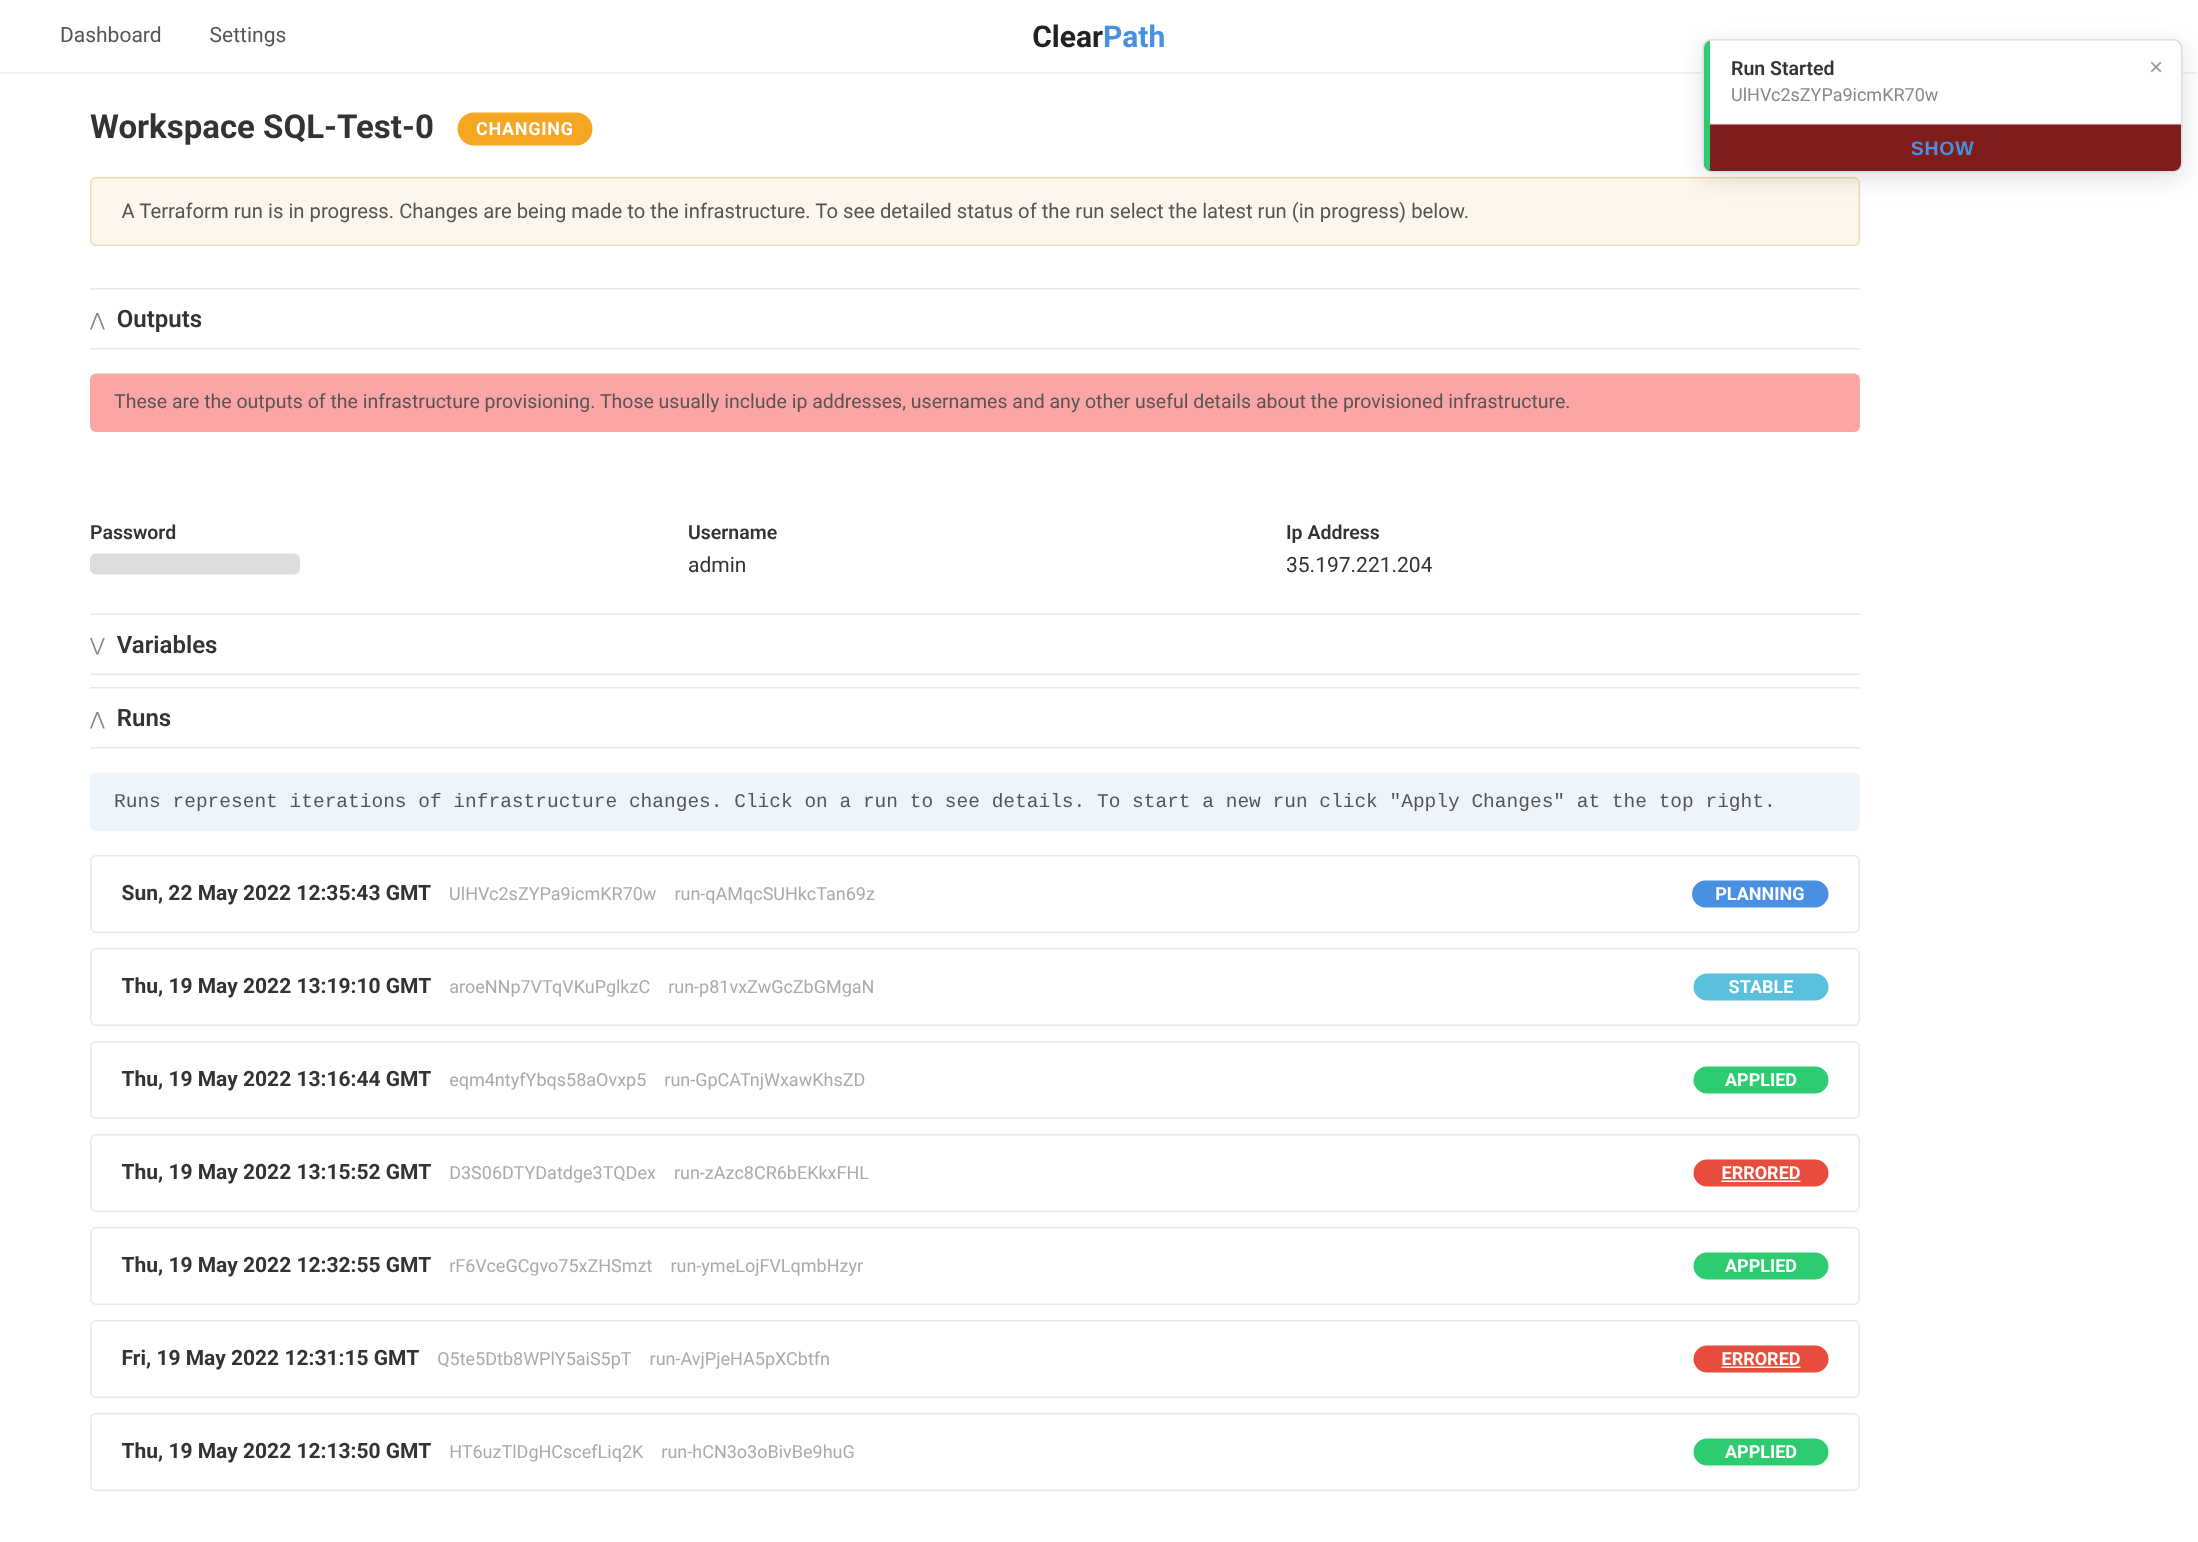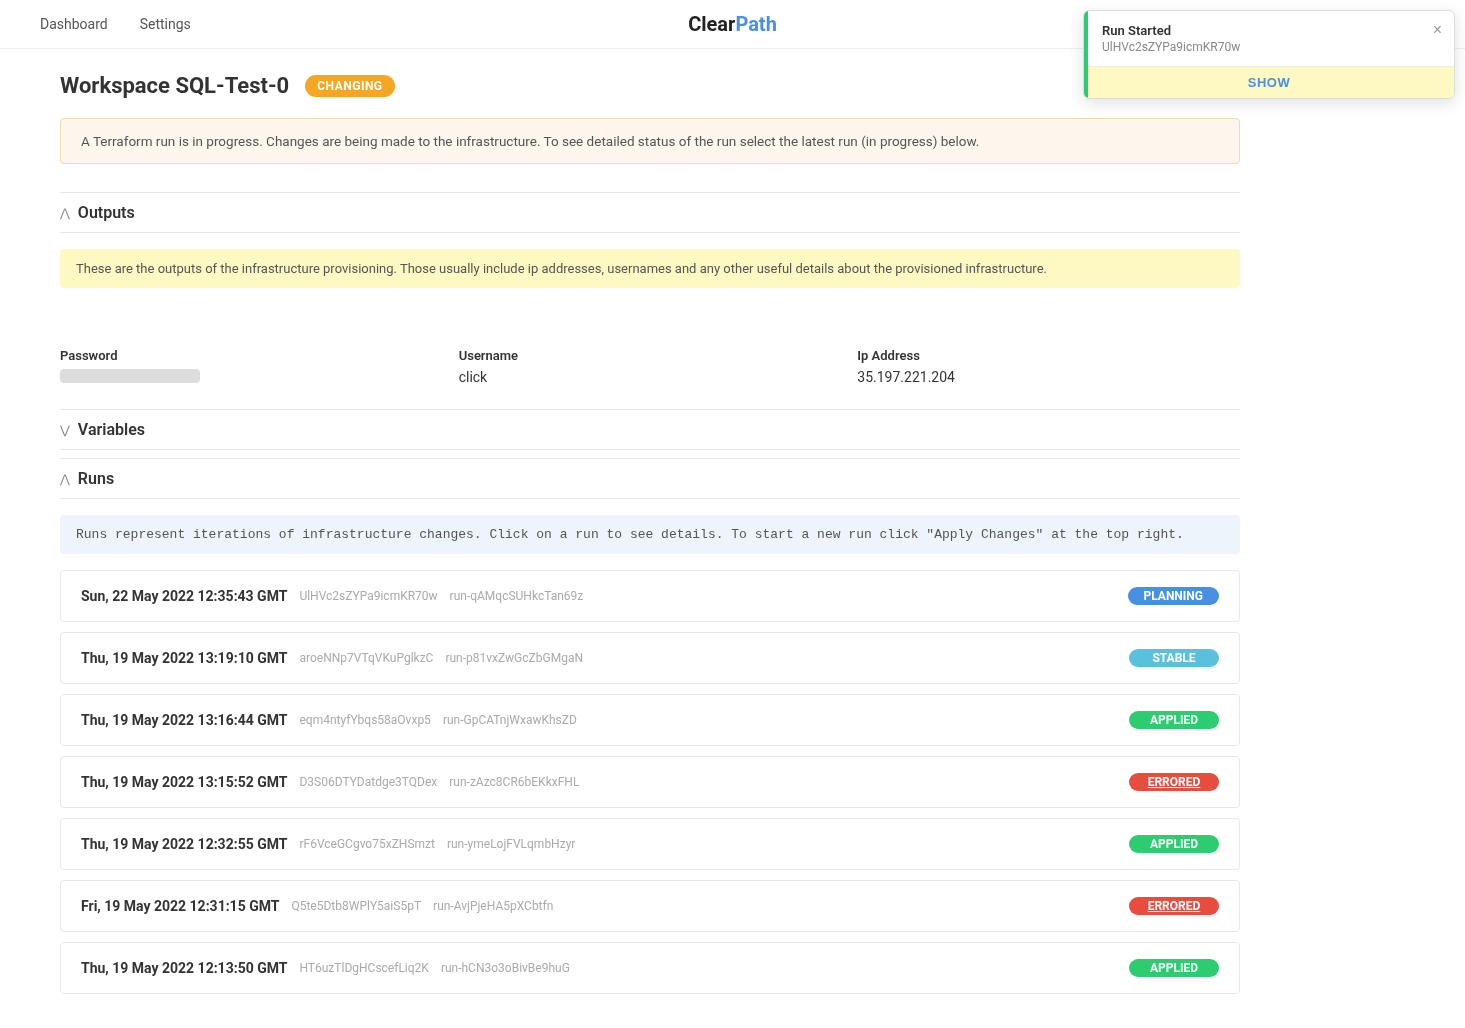--- a/index.html
+++ b/index.html
@@ -29,27 +29,27 @@
       font-size: 20px;
       font-weight: 700;
       color: #222;
     }
     .navbar-logo span.clear { color: #222; }
     .navbar-logo span.path { color: #4a90e2; }
 
     
     .toast {
       position: fixed;
-      top: 10px;
+      top: 26px;
       right: 10px;
       background: #fff;
       border: 1px solid #ddd;
       border-radius: 6px;
       box-shadow: 0 4px 16px rgba(0,0,0,0.12);
-      width: 372px;
+      width: 320px;
       z-index: 999;
       overflow: hidden;
       margin-left: 16px;
     }
     .toast-green-bar {
       width: 4px;
       background: #2ecc71;
       position: absolute;
       top: 0; left: 0; bottom: 0;
     }
@@ -73,21 +73,21 @@
       cursor: pointer;
       font-size: 16px;
       color: #999;
       background: none;
       border: none;
     }
     .toast-show-btn {
       display: block;
       width: 100%;
       padding: 8px;
-      background: #fef9c3;
+      background: #7f1d1d;
       border: none;
       border-top: 1px solid #eee;
       color: #4a90e2;
       font-size: 13px;
       font-weight: 600;
       cursor: pointer;
       text-align: center;
       letter-spacing: 0.5px;
     }
 
@@ -149,21 +149,21 @@
     .chevron {
       font-size: 12px;
       color: #888;
     }
 
     
     .outputs-content {
       padding: 16px 0;
     }
     .outputs-info {
-      background: #fef9c3;
+      background: #fca5a5;
       border-radius: 4px;
       padding: 12px 16px;
       font-size: 13px;
       color: #555;
       margin-bottom: 20px;
     }
     .outputs-grid {
       display: grid;
       grid-template-columns: 1fr 1fr 1fr;
       gap: 16px;
@@ -287,21 +287,21 @@
     </div>
     <div class="outputs-content">
       <div class="outputs-info">These are the outputs of the infrastructure provisioning. Those usually include ip addresses, usernames and any other useful details about the provisioned infrastructure.</div>
       <div class="outputs-grid">
         <div>
           <div class="output-label">Password</div>
           <div class="output-masked"></div>
         </div>
         <div>
           <div class="output-label">Username</div>
-          <div class="output-value">click</div>
+          <div class="output-value">admin</div>
         </div>
         <div>
           <div class="output-label">Ip Address</div>
           <div class="output-value">35.197.221.204</div>
         </div>
       </div>
     </div>
   </div>
 
   <div class="section variables-section">

